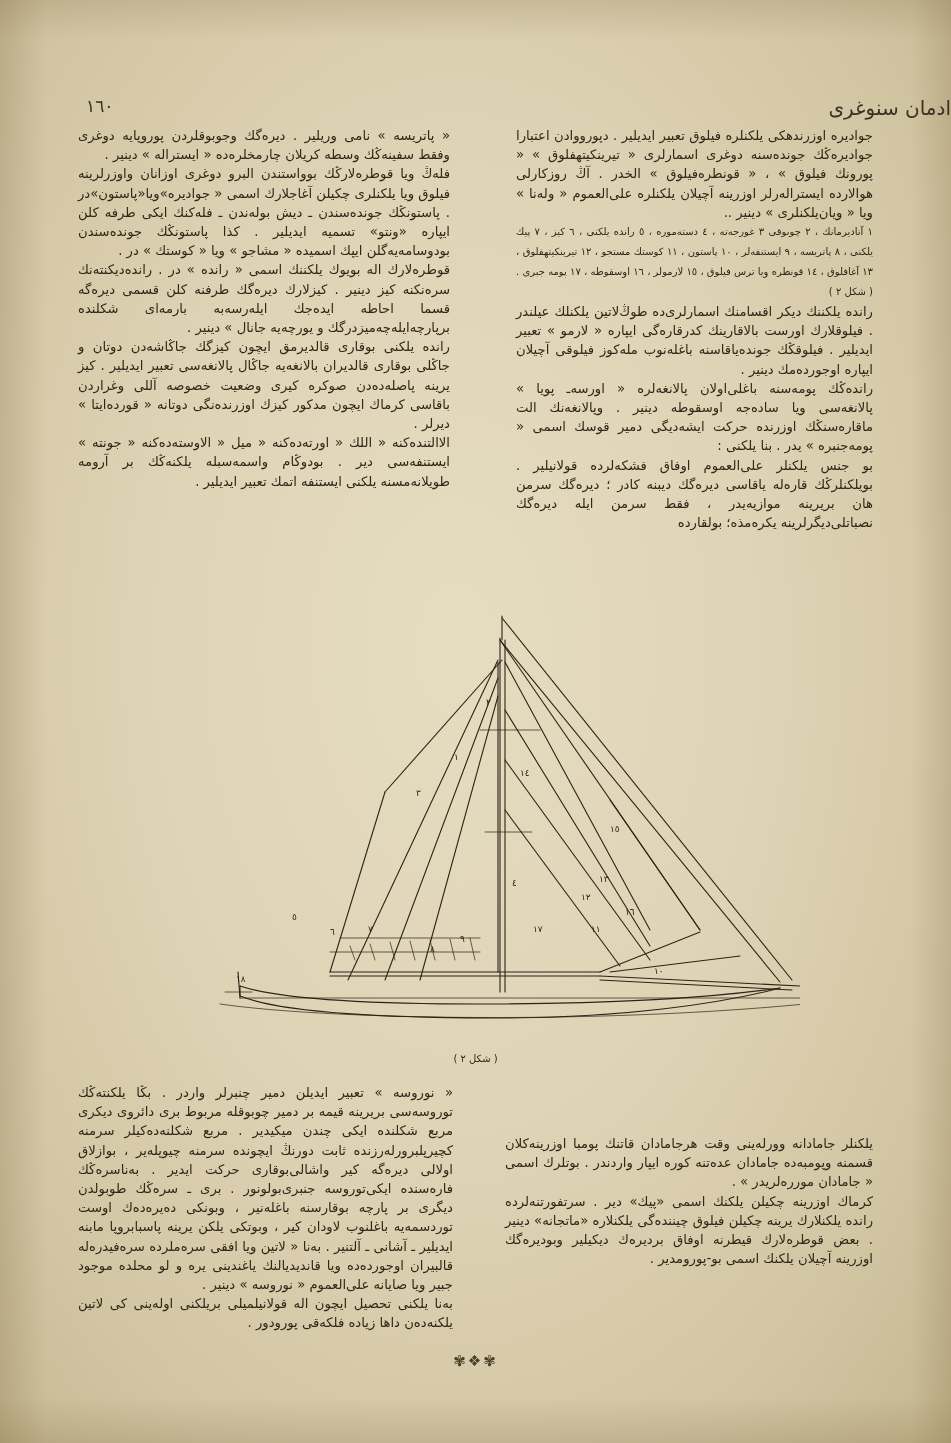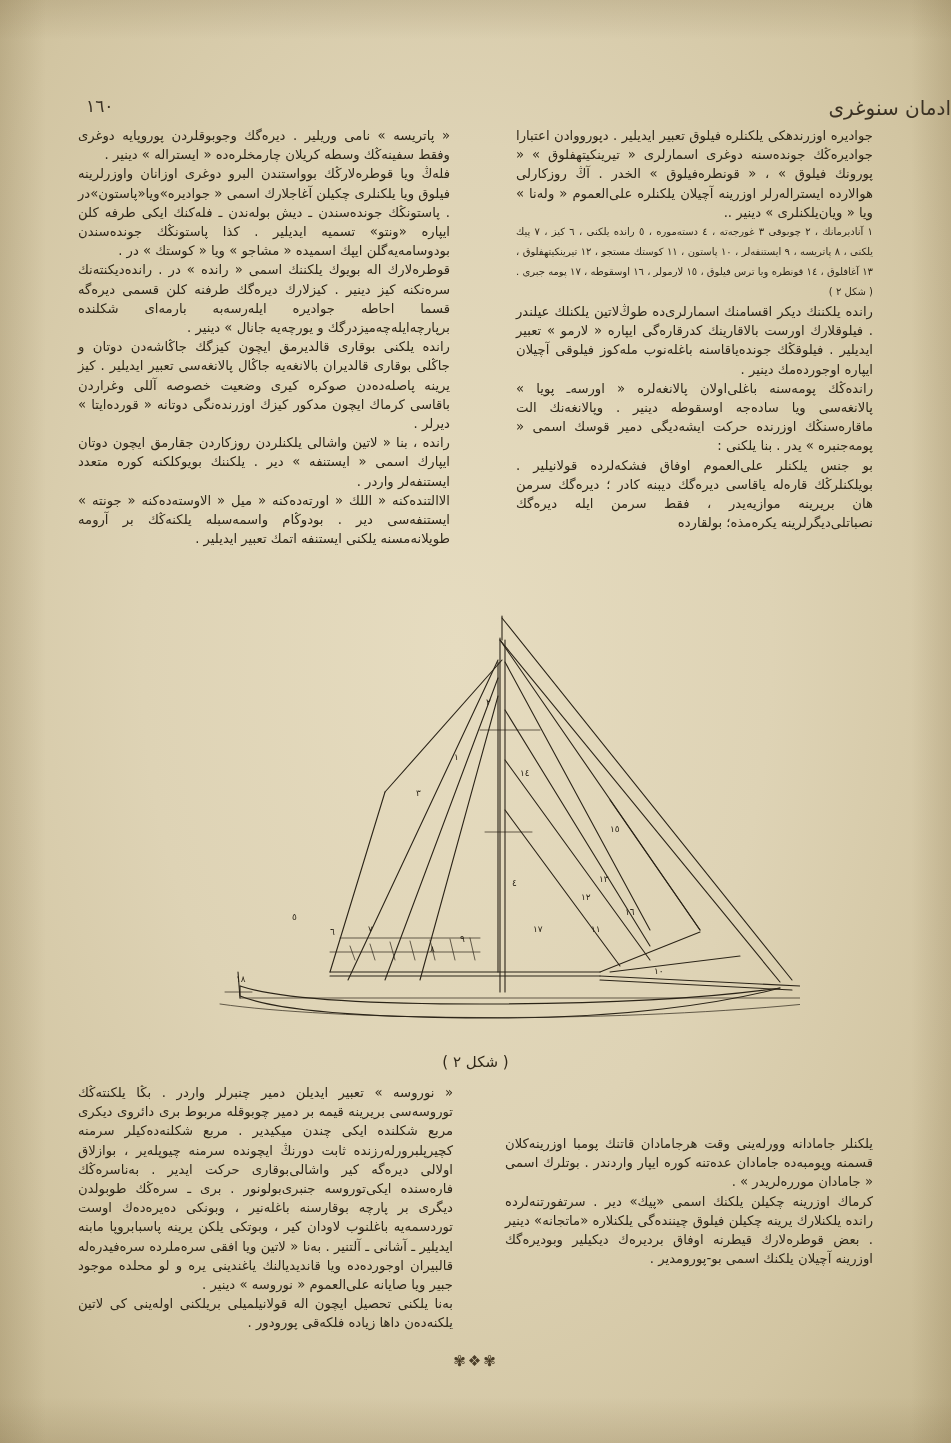--- a/index.html
+++ b/index.html
@@ -58,21 +58,21 @@
   .top-right{ top:126px; right:78px; width:357px; }
   .top-left { top:126px; left:78px;  width:372px; }
 
   .bot-right{ top:1134px; right:78px; width:368px; }
   .bot-left { top:1083px; left:78px;  width:375px; }
 
   .indent-list{font-size:10px;line-height:20px;}
 
   .caption{
     position:absolute;top:1053px;left:0;right:0;
-    text-align:center;font-size:15px;color:#2f2718;direction:rtl;
+    text-align:center;font-size:10px;color:#2f2718;direction:rtl;
   }
 
   
   .figure{
     position:absolute;
     left:180px;top:600px;width:620px;height:450px;
   }
   .figure svg{display:block;width:620px;height:450px;}
 
   .ornament{
@@ -96,23 +96,22 @@
     <p>جوادیره اوزرندهكی یلكنلره فیلوق تعبیر ایدیلیر . دپورووادن اعتبارا جوادیرەڭك جوندەسنه دوغری اسمارلری « تیرینكیتهفلوق » « پورونك فیلوق » ، « قونطرەفیلوق » الخدر . آڭ روزكارلی هوالارده ایستراله‌رلر اوزرینه آچیلان یلكنلره علی‌العموم « ولەنا » ویا « ویان‌یلكنلری » دینیر ..</p>
     <p class="indent-list">١ آنادیرمانك ، ٢ چوبوقى ٣ غورجەتە ، ٤ دستەمورە ، ٥ رانده یلكنی ، ٦ كیز ، ٧ پیك یلكنی ، ٨ پاتریسە ، ٩ ایستنفەلر ، ١٠ پاستون ، ١١ كوستك مستجو ، ١٢ تیرینكیتهفلوق ، ١٣ آغافلوق ، ١٤ قونطرە ویا ترس فیلوق ، ١٥ لارمولر ، ١٦ اوسقوطە ، ١٧ پومە جبری . ( شكل ٢ )</p>
     <p>رانده یلكننك دیكر اقسامنك اسمارلری‌ده طوڭ‌لاتین یلكنلك عیلندر . فیلوقلارك اورست بالاقارینك كدر‌قارەگی ایپارە « لارمو » تعبیر ایدیلیر . فیلوقڭك جوندەیاقاسنە باغلەنوب ملەكوز فیلوقی آچیلان ایپارە اوجوردەمك دینیر .</p>
     <p>رانده‌ڭك پومەسنه باغلی‌اولان پالانغه‌لرە « اورسه‌ـ پویا » پالانغەسی ویا سادەجه اوسقوطە دینیر . وپالانغەنك الت ماقارەسنڭك اوزرندە حركت ایشەدیگی دمیر قوسك اسمی « پومەجنبرە » یدر . بنا یلكنی :</p>
     <p>بو جنس یلكنلر علی‌العموم اوفاق فشكەلرده قولانیلیر . بویلكنلرڭك قارەلە یاقاسی دیرەگك دیبنه كادر ؛ دیرەگك سرمن هان بریرینه موازیەیدر ، فقط سرمن ایله دیرەگك نصباتلی‌دیگرلرینه یكرەمذە؛ بولقارده</p>
   </div>
 
   <div class="col top-left">
     <p>« پاتریسە » نامی وریلیر . دیرەگك وجوبوقلردن پوروپایه دوغری وفقط سفینەڭك وسطە كریلان چارمخلرەده « ایستراله » دینیر .</p>
     <p>فلەڭ ویا قوطرەلارڭك بوواستندن البرو دوغری اوزانان واوزرلرینە فیلوق ویا یلكنلری چكیلن آغاجلارك اسمی « جوادیرە»ویا«پاستون»‌در . پاستونڭك جوندەسندن ـ دیش بولەندن ـ فلەكنك ایكی طرفه كلن ایپارە «ونتو» تسمیە ایدیلیر . كذا پاستونڭك جوندەسندن بودوسامە‌یەگلن ایپك اسمیده « مشاجو » ویا « كوستك » در .</p>
-    <p>قوطرەلارك الە بویوك یلكننك اسمی « راندە » در . راندەدیكنتەنك سرەنكنه كیز دینیر . كیزلارك دیرەگك طرفنه كلن قسمی دیرەگە قسما احاطه جوادیره ایلەرسەبە بارمه‌ای شكلنده برپارچەایله‌چەمیزدرگك و یورچەیە جانال » دینیر .</p>
+    <p>قوطرەلارك الە بویوك یلكننك اسمی « راندە » در . راندەدیكنتەنك سرەنكنه كیز دینیر . كیزلارك دیرەگك طرفنه كلن قسمی دیرەگە قسما احاطه ایدەجك ایلەرسەبە بارمه‌ای شكلنده برپارچەایله‌چەمیزدرگك و یورچەیە جانال » دینیر .</p>
     <p>راندە یلكنی بوقاری قالدیرمق ایچون كیزگك جاڭاشەدن دوتان و جاڭلی بوقاری قالدیران بالانغەیە جاڭال پالانغەسی تعبیر ایدیلیر . كیز یرینە پاصلەدەدن صوكرە كیری وضعیت خصوصە آللی وغراردن باقاسی كرماك ایچون مدكور كیزك اوزرندەنگی دوتانە « قوردەایتا » دیرلر .</p>
-    <p>راندە ، بنا « لاتین واشالی یلكنلردن روزكاردن جقارمق ایچون دوتان ایپارك اسمی « ایستنفە » دیر . یلكننك بویوكلكنە كورە متعدد ایستنفەلر واردر .</p>
     <p>الاالتندەكنە « اللك « اورتەدەكنە « میل « الاوستەدەكنە « جونتە » ایستنفەسی دیر . بودوڭام واسمە‌سبلە یلكنەڭك بر آرومە طویلانەمسنە یلكنی ایستنفە اتمك تعبیر ایدیلیر .</p>
   </div>
 
   <div class="figure">
     <svg viewBox="0 0 620 450" xmlns="http://www.w3.org/2000/svg">
       <g stroke="#2b2418" fill="none" stroke-width="1.1" stroke-linecap="round">
 
         <line x1="320" y1="38" x2="320" y2="392"></line>
         <line x1="325" y1="40" x2="325" y2="392"></line>
 

